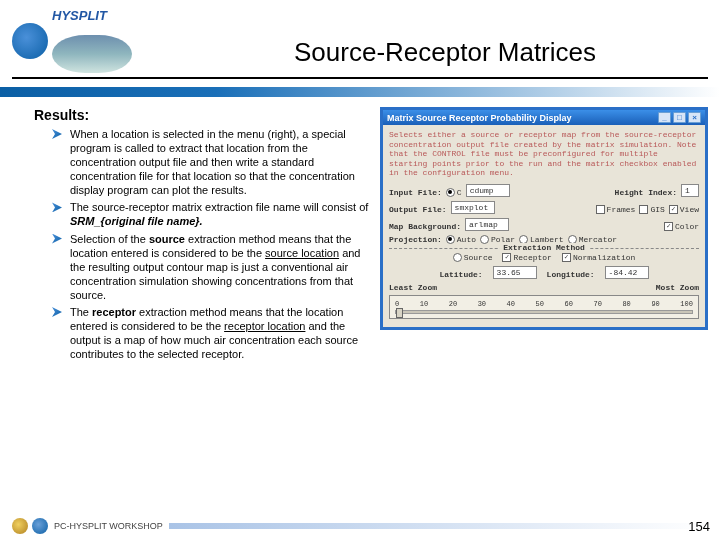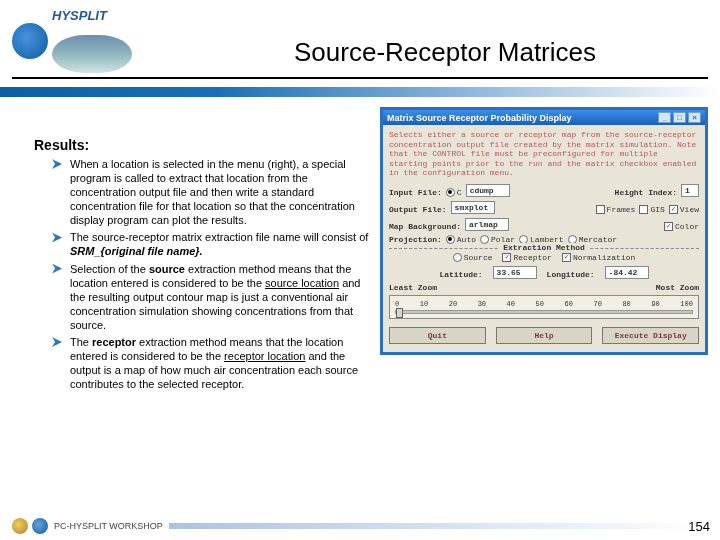--- a/index.html
+++ b/index.html
@@ -6,39 +6,39 @@
   body { width: 720px; height: 540px; background: #fff; font-family: Arial, sans-serif; position: relative; overflow: hidden; }
   .header { display: flex; align-items: flex-start; padding: 8px 12px 0 12px; }
   .logo-area { width: 170px; display: flex; align-items: center; gap: 4px; }
   .noaa-circle { width: 36px; height: 36px; background: radial-gradient(circle at 40% 40%, #4a90d9, #0b5fa5); border-radius: 50%; }
   .hysplit-label { font-size: 13px; font-weight: bold; font-style: italic; color: #2257a4; }
   .globe { width: 80px; height: 38px; background: linear-gradient(to bottom, #6d8fae 0%, #8fb6be 50%, #d0e4e0 100%); border-radius: 50% / 60%; margin-top: 12px; position: relative; }
   .title { flex: 1; text-align: center; font-size: 26px; line-height: 1.15; padding: 0 10px; }
   .rule { border: none; border-bottom: 2.5px solid #000; margin: 4px 12px 8px 12px; }
   .blue-stripe { height: 10px; background: linear-gradient(to right, #0b5fa5 0%, #1a6fb8 30%, #fff 100%); margin: 0 0 10px 0; }
   .content { display: flex; padding: 0 12px 0 52px; gap: 8px; }
-  .left { flex: 1; margin-top: 30px; }
+  .left { flex: 1; }
   .results-h { font-size: 14px; font-weight: bold; margin-bottom: 4px; margin-left: -18px; }
   ul { list-style: none; }
   li { font-size: 11px; line-height: 1.28; margin-bottom: 3px; padding-left: 18px; position: relative; }
   li::before { content: ""; position: absolute; left: 0; top: 2px; width: 10px; height: 10px; background: linear-gradient(135deg, #4a90d9, #0b5fa5); clip-path: polygon(0 0, 100% 50%, 0 100%, 30% 50%); }
   .u { text-decoration: underline; }
   .b { font-weight: bold; }
   .bi { font-weight: bold; font-style: italic; }
   .right { width: 328px; }
   .win { border: 3px solid #2a6fc7; background: #e8e4d8; font-size: 8px; font-family: "Courier New", monospace; color: #333; }
   .win-title { background: linear-gradient(to bottom, #3b8fe8, #1a5fb8); color: #fff; font-family: Arial, sans-serif; font-weight: bold; font-size: 9px; padding: 2px 4px; display: flex; align-items: center; }
   .win-title-text { flex: 1; }
   .win-btns { display: flex; gap: 2px; }
   .win-btn { width: 13px; height: 11px; background: #d7e5f7; border: 1px solid #6a9fd4; border-radius: 1px; color: #2a6fc7; font-size: 8px; line-height: 9px; text-align: center; }
   .win-body { padding: 5px 6px 8px 6px; }
   .instr { color: #b85858; font-family: "Courier New", monospace; line-height: 1.2; margin-bottom: 6px; }
   .row { display: flex; align-items: flex-end; gap: 4px; margin-bottom: 4px; flex-wrap: wrap; }
   .lbl { font-weight: bold; }
-  .inset { background: #fff; border: 1px solid #888; padding: 1px 3px; min-width: 44px; display: inline-block; font-weight: bold; }
+  .inset { background: #fff; border: 1px solid #888; padding: 1px 3px; min-width: 44px; display: inline-block; }
   .chk { display: inline-flex; align-items: center; gap: 2px; }
   .chkbox { width: 9px; height: 9px; border: 1px solid #666; background: #fff; font-size: 7px; line-height: 7px; text-align: center; }
   .radio { width: 9px; height: 9px; border: 1px solid #666; border-radius: 50%; background: #fff; display: inline-flex; align-items: center; justify-content: center; }
   .radio.on::after { content: ""; width: 4px; height: 4px; background: #000; border-radius: 50%; }
   .sep-line { border-top: 1px dashed #888; margin: 4px 0; position: relative; text-align: center; }
   .sep-text { position: absolute; top: -6px; left: 50%; transform: translateX(-50%); background: #e8e4d8; padding: 0 4px; font-weight: bold; }
   .zoom-row { display: flex; justify-content: space-between; margin: 2px 0 3px 0; font-weight: bold; }
   .slider-box { border: 1px solid #888; background: #f2efe5; padding: 4px 5px; }
   .slider-scale { display: flex; justify-content: space-between; font-size: 7px; }
   .slider-track { height: 4px; background: #c9c5b8; border: 1px solid #999; position: relative; margin-top: 2px; }
@@ -199,25 +199,20 @@
               <span>70</span>
               <span>80</span>
               <span>90</span>
               <span>100</span>
           </div>
           <div class="slider-track">
               <div class="slider-thumb"></div>
             </div>
         </div>
 
-        <div class="btn-row">
-          <div class="action-btn">Quit</div>
-          <div class="action-btn">Help</div>
-          <div class="action-btn">Execute Display</div>
-        </div>
       </div>
     </div>
   </div>
 </div>
 
 <div class="footer">
   <div class="foot-icons">
     <div class="foot-icon a"></div>
     <div class="foot-icon b"></div>
   </div>

